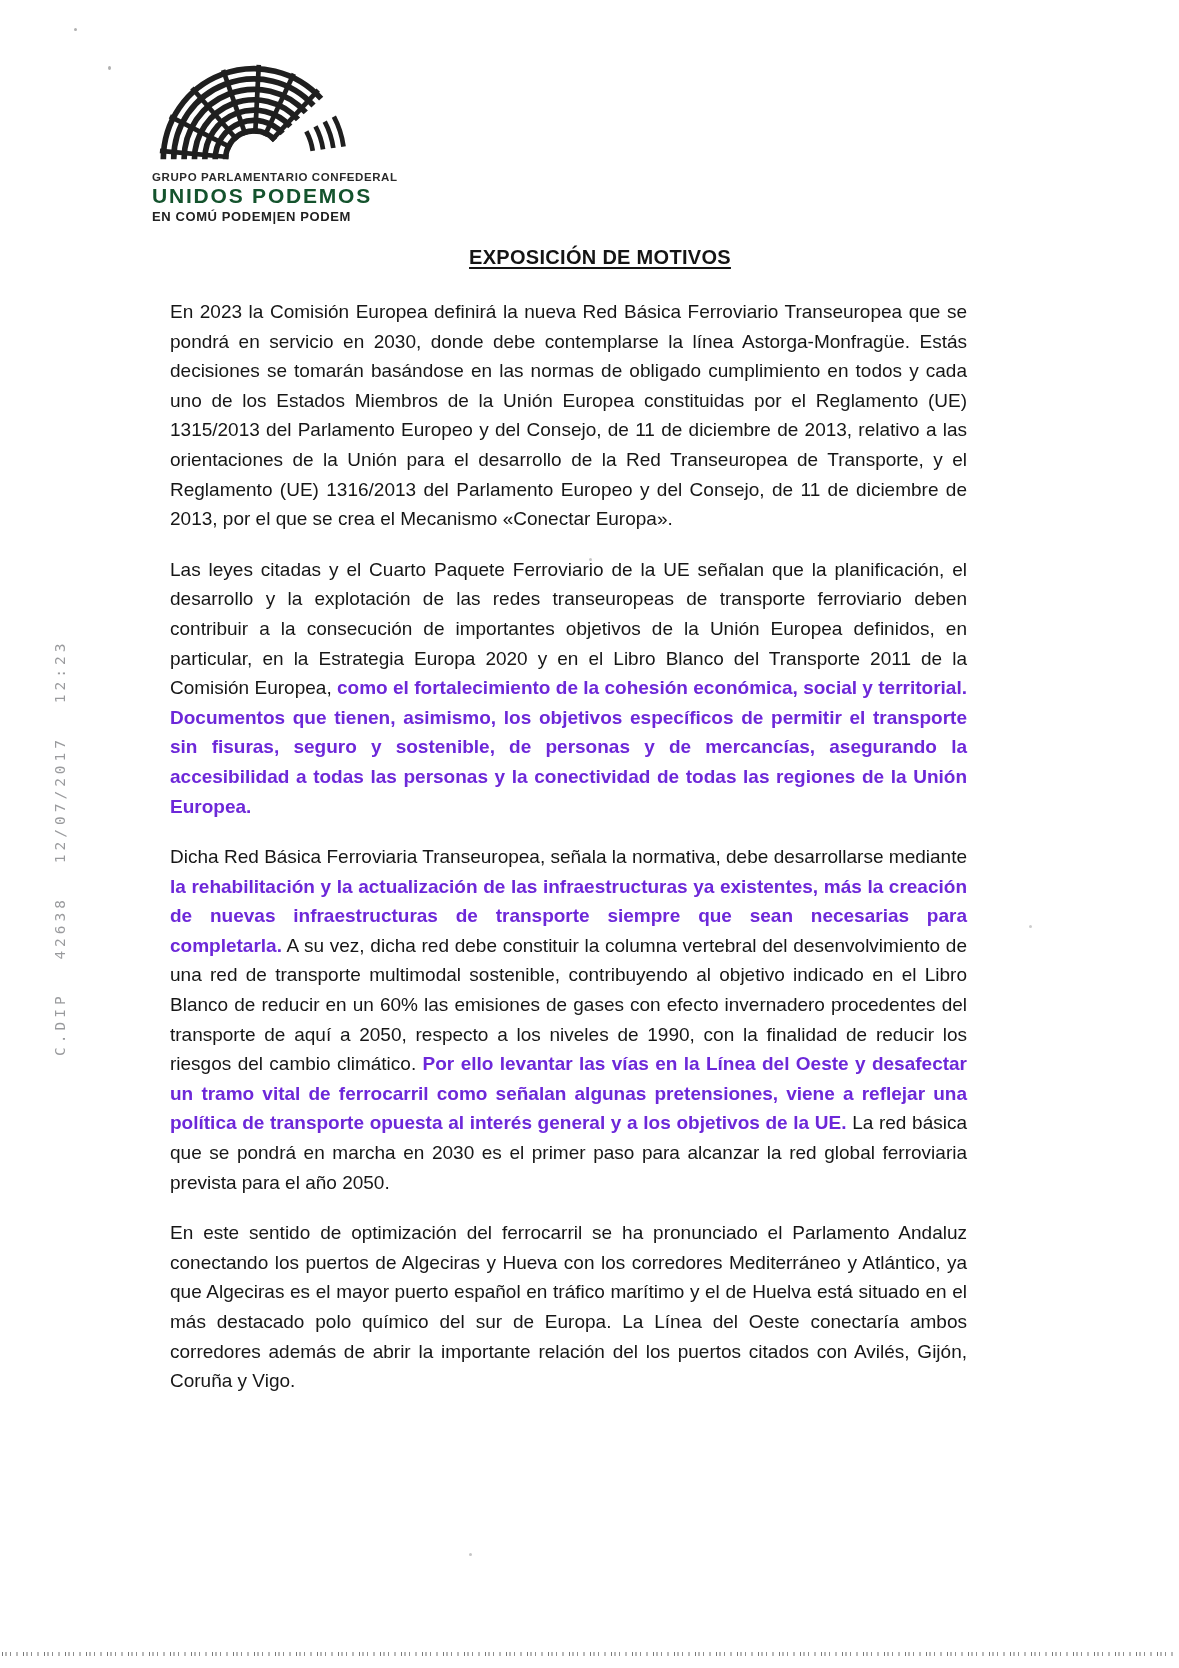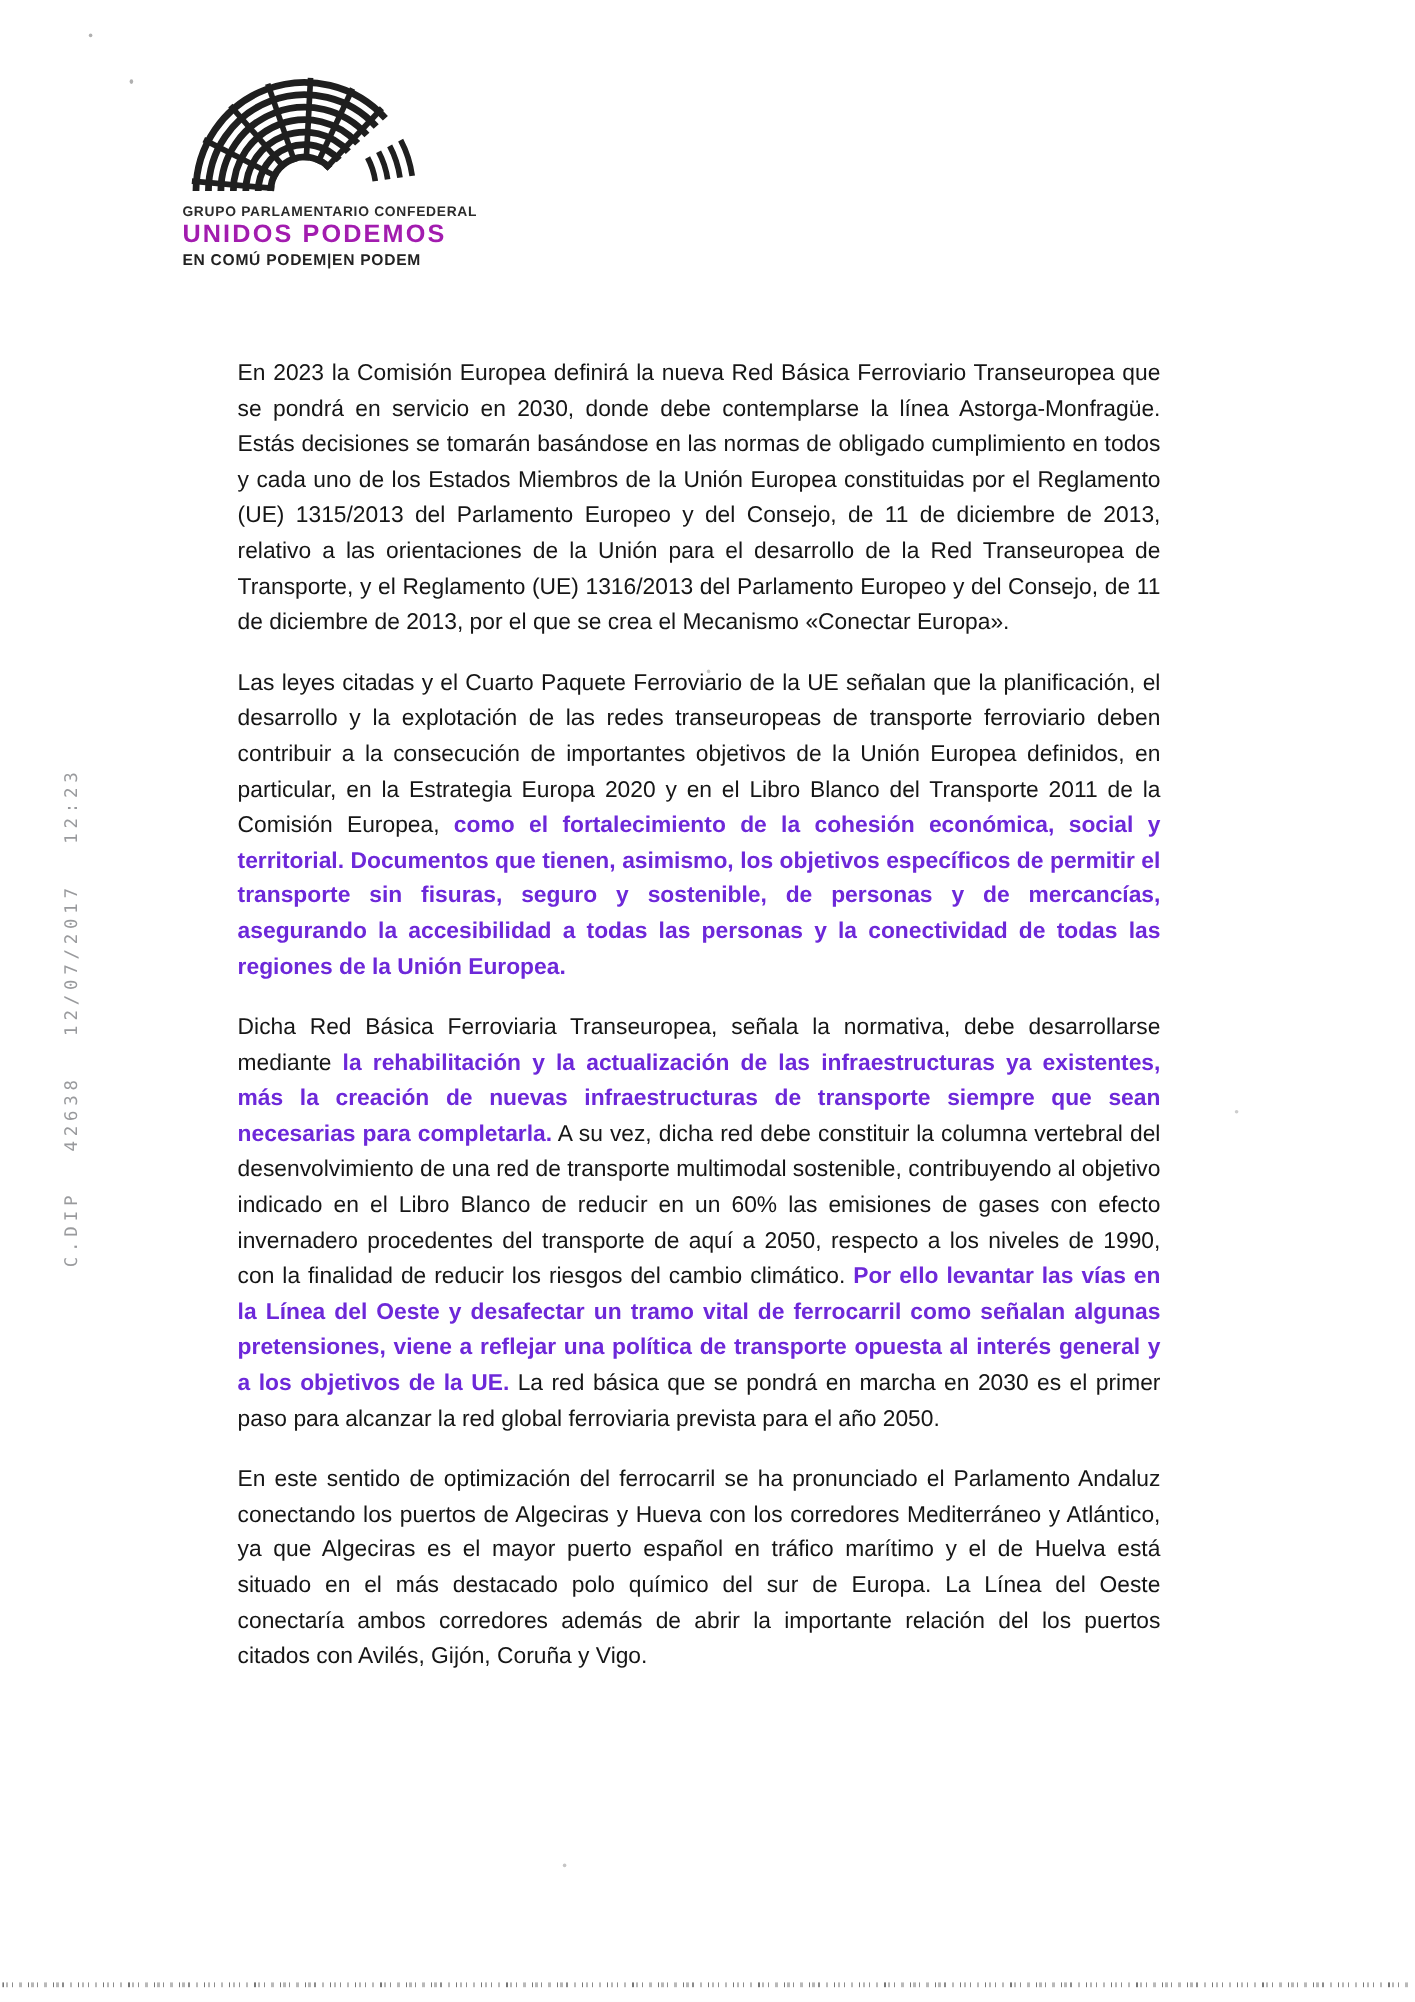--- a/index.html
+++ b/index.html
@@ -15,21 +15,21 @@
 
   
   .logo-block { position:absolute; left:152px; top:56px; width:260px; }
   .logo-svg { display:block; width:200px; height:112px; }
   .logo-l1 {
     margin-top:3px; font-size:11.5px; font-weight:bold; letter-spacing:.6px;
     color:#2b2b2b; white-space:nowrap;
   }
   .logo-l2 {
     font-size:21px; font-weight:bold; letter-spacing:1.8px;
-    color:#a21caf; white-space:nowrap; margin-top:1px;
+    color:#14532d; white-space:nowrap; margin-top:1px;
   }
   .logo-l3 {
     font-size:13px; font-weight:bold; letter-spacing:.6px;
     color:#222; white-space:nowrap; margin-top:1px;
   }
 
   
   .doc-title {
     position:absolute; left:170px; top:246px; width:860px;
     text-align:center;
@@ -39,21 +39,21 @@
     color:#141414;
   }
 
   
   .doc-body {
     position:absolute; left:170px; top:297px; width:797px;
     font-size:19px; line-height:29.6px;
     text-align:justify;
     color:#161616;
   }
-  .doc-body p { margin-bottom:21px;margin-left:28px; }
+  .doc-body p { margin-bottom:21px; }
   .doc-body b { font-weight:bold; color:#6d28d9; }
 
   
   .stamp {
     position:absolute; left:52px; top:1056px;
     transform:rotate(-90deg); transform-origin:0 0;
     width:480px;
     font-family:"DejaVu Sans Mono", monospace;
     font-size:14.5px; letter-spacing:4px; word-spacing:20px;
     color:#8f9093;
@@ -111,20 +111,21 @@
         <line x1="109.4" y1="79.0" x2="113.2" y2="6.1"></line>
         <line x1="119.4" y1="81.5" x2="150.3" y2="15.4"></line>
         <line x1="126.4" y1="86.3" x2="176.2" y2="32.9"></line>
       </g>
     </svg>
     <div class="logo-l1">GRUPO PARLAMENTARIO CONFEDERAL</div>
     <div class="logo-l2">UNIDOS PODEMOS</div>
     <div class="logo-l3">EN COMÚ PODEM|EN PODEM</div>
   </div>
 
+  <h1 class="doc-title">EXPOSICIÓN DE MOTIVOS</h1>
 
   <div class="doc-body">
       <p><span>En 2023 la Comisión Europea definirá la nueva Red Básica Ferroviario Transeuropea que se pondrá en servicio en 2030, donde debe contemplarse la línea Astorga-Monfragüe. Estás decisiones se tomarán basándose en las normas de obligado cumplimiento en todos y cada uno de los Estados Miembros de la Unión Europea constituidas por el Reglamento (UE) 1315/2013 del Parlamento Europeo y del Consejo, de 11 de diciembre de 2013, relativo a las orientaciones de la Unión para el desarrollo de la Red Transeuropea de Transporte, y el Reglamento (UE) 1316/2013 del Parlamento Europeo y del Consejo, de 11 de diciembre de 2013, por el que se crea el Mecanismo «Conectar Europa».</span></p>
       <p><span>Las leyes citadas y el Cuarto Paquete Ferroviario de la UE señalan que la planificación, el desarrollo y la explotación de las redes transeuropeas de transporte ferroviario deben contribuir a la consecución de importantes objetivos de la Unión Europea definidos, en particular, en la Estrategia Europa 2020 y en el Libro Blanco del Transporte 2011 de la Comisión Europea, </span><b>como el fortalecimiento de la cohesión económica, social y territorial. Documentos que tienen, asimismo, los objetivos específicos de permitir el transporte sin fisuras, seguro y sostenible, de personas y de mercancías, asegurando la accesibilidad a todas las personas y la conectividad de todas las regiones de la Unión Europea.</b></p>
       <p><span>Dicha Red Básica Ferroviaria Transeuropea, señala la normativa, debe desarrollarse mediante </span><b>la rehabilitación y la actualización de las infraestructuras ya existentes, más la creación de nuevas infraestructuras de transporte siempre que sean necesarias para completarla.</b><span> A su vez, dicha red debe constituir la columna vertebral del desenvolvimiento de una red de transporte multimodal sostenible, contribuyendo al objetivo indicado en el Libro Blanco de reducir en un 60% las emisiones de gases con efecto invernadero procedentes del transporte de aquí a 2050, respecto a los niveles de 1990, con la finalidad de reducir los riesgos del cambio climático. </span><b>Por ello levantar las vías en la Línea del Oeste y desafectar un tramo vital de ferrocarril como señalan algunas pretensiones, viene a reflejar una política de transporte opuesta al interés general y a los objetivos de la UE.</b><span> La red básica que se pondrá en marcha en 2030 es el primer paso para alcanzar la red global ferroviaria prevista para el año 2050.</span></p>
       <p><span>En este sentido de optimización del ferrocarril se ha pronunciado el Parlamento Andaluz conectando los puertos de Algeciras y Hueva con los corredores Mediterráneo y Atlántico, ya que Algeciras es el mayor puerto español en tráfico marítimo y el de Huelva está situado en el más destacado polo químico del sur de Europa. La Línea del Oeste conectaría ambos corredores además de abrir la importante relación del los puertos citados con Avilés, Gijón, Coruña y Vigo.</span></p>
     </div>
 
   <div class="scan-line"></div>
   <div class="speck s1"></div>

